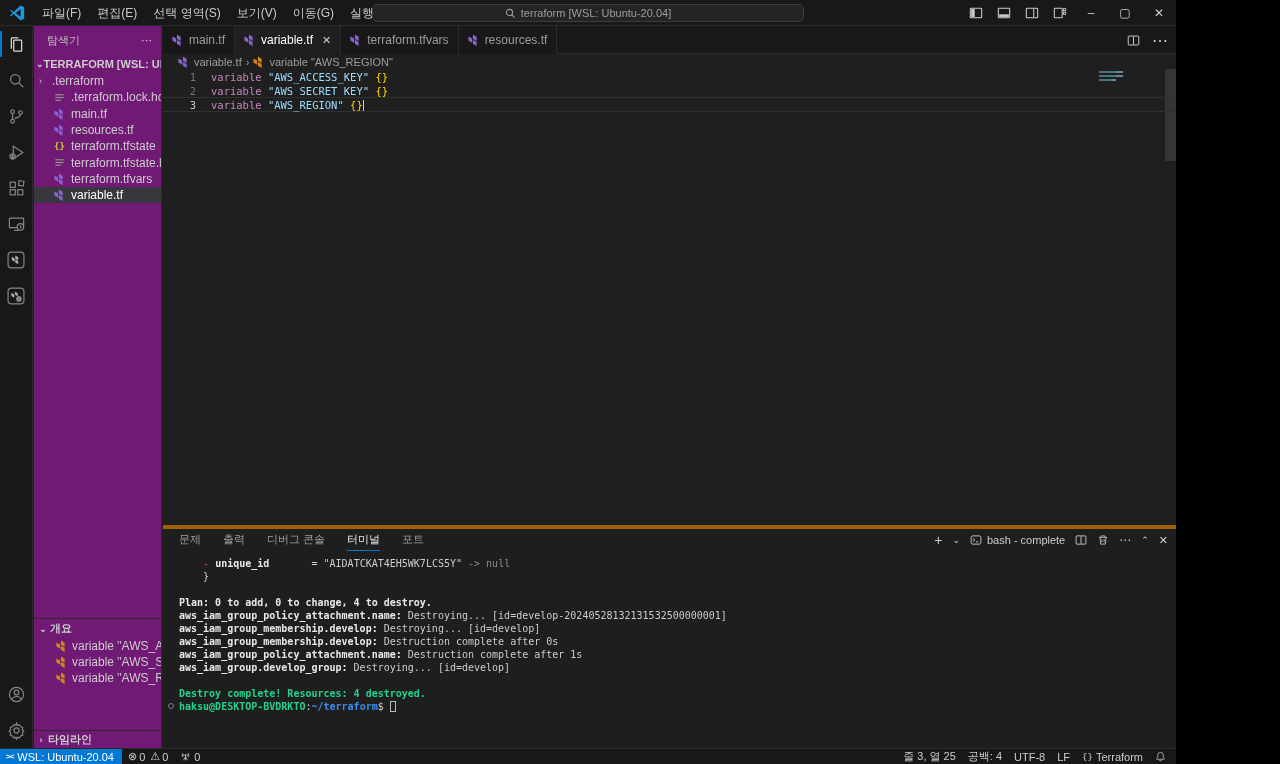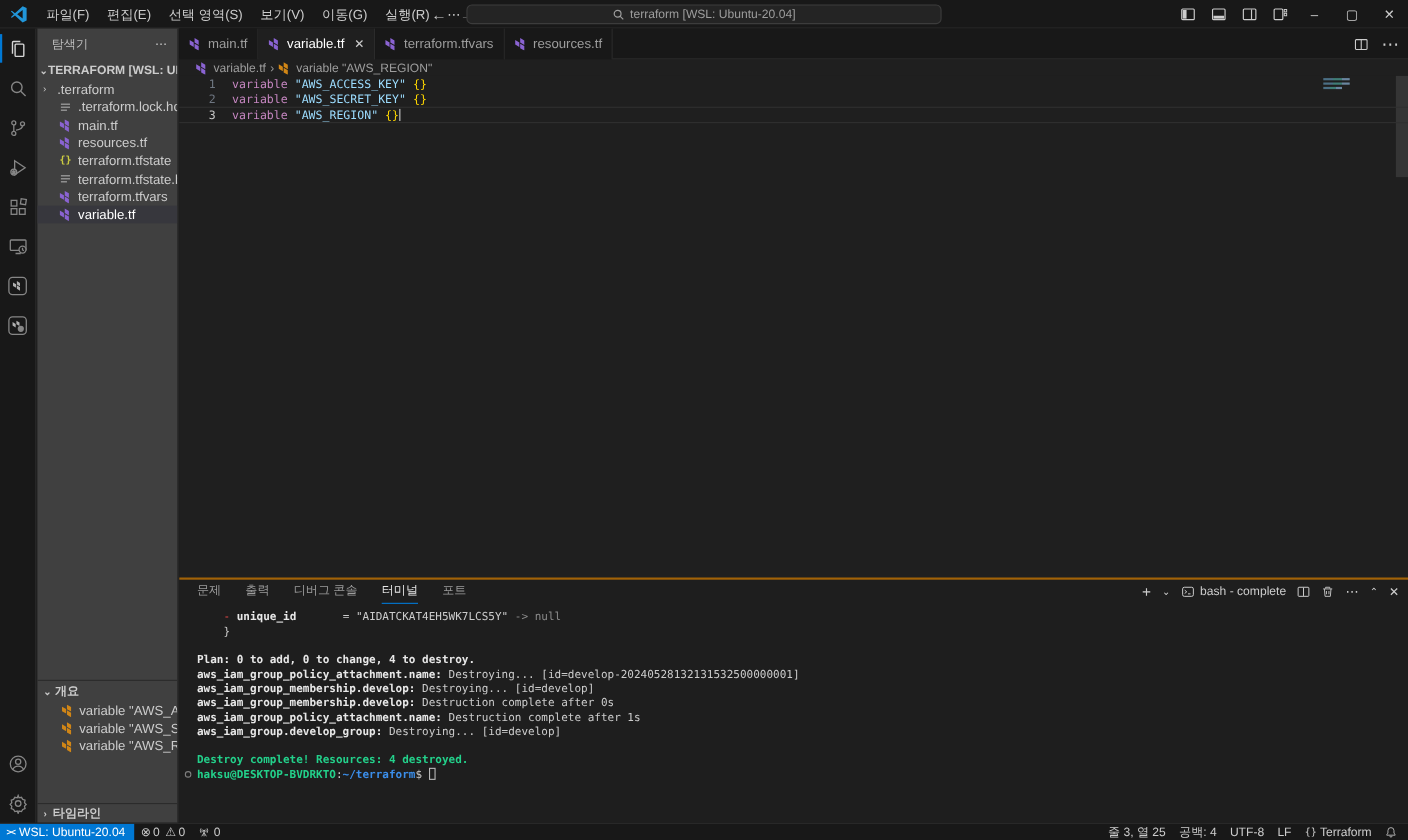--- a/index.html
+++ b/index.html
@@ -1,17 +1,17 @@
 <!DOCTYPE html>
 <html><head>
 <meta charset="utf-8">
 <style>
   * { margin:0; padding:0; box-sizing:border-box; }
   html,body { background:#000; }
-  #app { position:relative; width:1280px; height:764px; background:#1f1f1f; overflow:hidden;
+  #app { position:relative; width:1176px; height:764px; background:#1f1f1f; overflow:hidden;
          font-family:"Liberation Sans", sans-serif; color:#cccccc; }
 
   
   .titlebar { position:absolute; top:0; left:0; right:0; height:26px; background:#181818;
               border-bottom:1px solid #2b2b2b; display:flex; align-items:center; font-size:12px; }
   .vscode-logo { width:16px; height:16px; margin:0 9px 0 9px; flex:none; }
   .menu-item { padding:0 8px; height:20px; line-height:20px; border-radius:4px; color:#cccccc; cursor:default; }
   .nav-arrows { position:absolute; left:392px; top:0; height:26px; display:flex; align-items:center; gap:12px;
                 font-size:14px; color:#cfcfcf; }
   .nav-arrows .fwd { color:#8a8a8a; }
@@ -23,21 +23,21 @@
   .win-btn { width:34px; height:26px; display:flex; align-items:center; justify-content:center; font-size:12px; color:#cccccc; }
 
   
   .activitybar { position:absolute; top:26px; left:0; width:33px; bottom:16px; background:#181818;
                  border-right:1px solid #2b2b2b; display:flex; flex-direction:column; }
   .ab-item { width:32px; height:36px; display:flex; align-items:center; justify-content:center; position:relative; }
   .ab-item.active::before { content:""; position:absolute; left:0; top:5px; bottom:5px; width:2px; background:#0078d4; }
   .ab-bottom { margin-top:auto; }
 
   
-  .sidebar { position:absolute; top:26px; left:34px; width:128px; bottom:16px; background:#404040;
+  .sidebar { position:absolute; top:26px; left:34px; width:128px; bottom:16px; background:#701a75;
              border-right:1px solid #2b2b2b; font-size:12px; }
   .sb-header { height:28px; display:flex; align-items:center; padding:0 8px 0 13px; color:#bfbfbf; font-size:11px; }
   .sb-header .dots { margin-left:auto; color:#cccccc; letter-spacing:1px; }
   .sb-section { height:19px; display:flex; align-items:center; font-weight:bold; font-size:11px; color:#cccccc; padding-left:2px; white-space:nowrap; overflow:hidden;}
   .sb-section .chev { width:14px; text-align:center; font-size:9px; }
   .tree-row { height:16.3px; display:flex; align-items:center; padding-left:18px; white-space:nowrap; overflow:hidden; color:#cccccc; cursor:default; }
   .tree-row.selected { background:#37373d; color:#ffffff; }
   .tree-row .fico { width:15px; flex:none; display:flex; align-items:center; justify-content:center; margin-right:4px; }
   .tree-row .chevich { width:13px; margin-left:-13px; color:#cccccc; font-size:9px; }
   .json-ico { color:#cbcb41; font-weight:bold; font-size:9px; font-family:"DejaVu Sans Mono",monospace; }
@@ -67,21 +67,21 @@
   .tk-kw { color:#c586c0; }
   .tk-str { color:#9cdcfe; }
   .tk-br { color:#ffd700; }
   .ed-cursor { display:inline-block; width:1.5px; height:11px; background:#cccccc; vertical-align:-2px; }
   .minimap { position:absolute; top:2px; right:53px; width:24px; }
   .mm-line { height:2px; margin-bottom:2px; background:linear-gradient(90deg,#4b6f85 0 35%,#3f7d76 35% 70%,#6a86a0 70% 100%); }
   .mm-line:nth-child(3) { width:17px; }
   .ed-scrollbar { position:absolute; top:0; right:0; width:11px; height:92px; background:rgba(121,121,121,0.25); }
 
   
-  .panel { position:absolute; top:525px; left:163px; right:0; bottom:16px; background:#1e1e1e; border-top:2px solid #a16207; }
+  .panel { position:absolute; top:525px; left:163px; right:0; bottom:16px; background:#1e1e1e; border-top:4px solid #a16207; }
   .panel-header { height:22px; display:flex; align-items:center; padding:0 8px 0 16px; position:relative; }
   .panel-tab { font-size:11px; color:#9d9d9d; margin-right:22px; height:22px; line-height:20px; cursor:default; text-transform:uppercase; }
   .panel-tab.active { color:#e7e7e7; border-bottom:1px solid #0078d4; }
   .panel-actions { margin-left:auto; display:flex; align-items:center; gap:10px; color:#cccccc; font-size:12px; }
   .pa-term-title { display:flex; align-items:center; gap:5px; font-size:11px; color:#cccccc; }
   .terminal { padding:6px 0 0 16px; }
   .term-line { position:relative; height:13px; line-height:13px; white-space:pre;
                font-family:"DejaVu Sans Mono",monospace; font-size:10px; color:#cccccc; }
   .tc-red { color:#f14c4c; }
   .tc-dim { color:#8a8a8a; }

